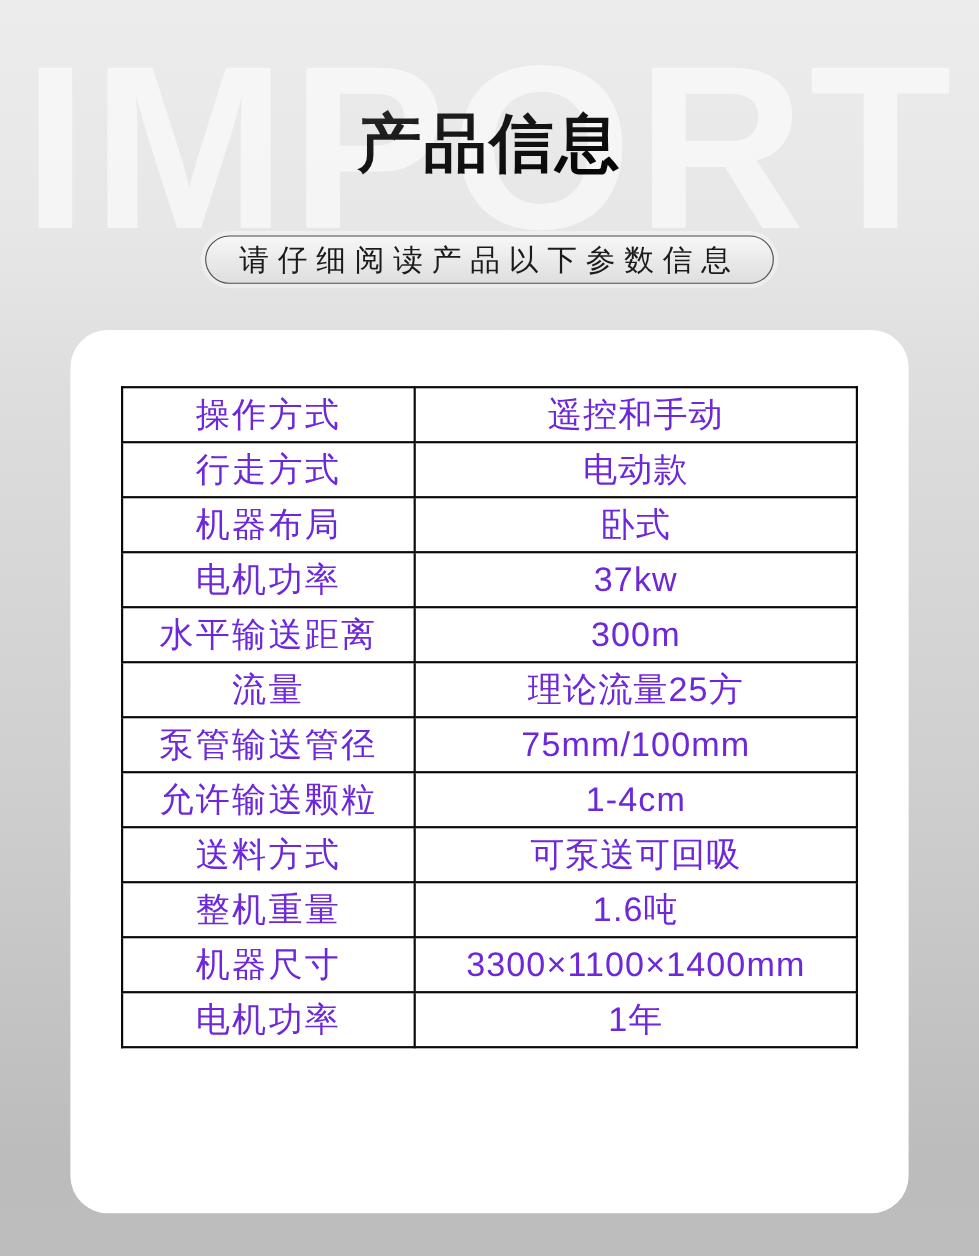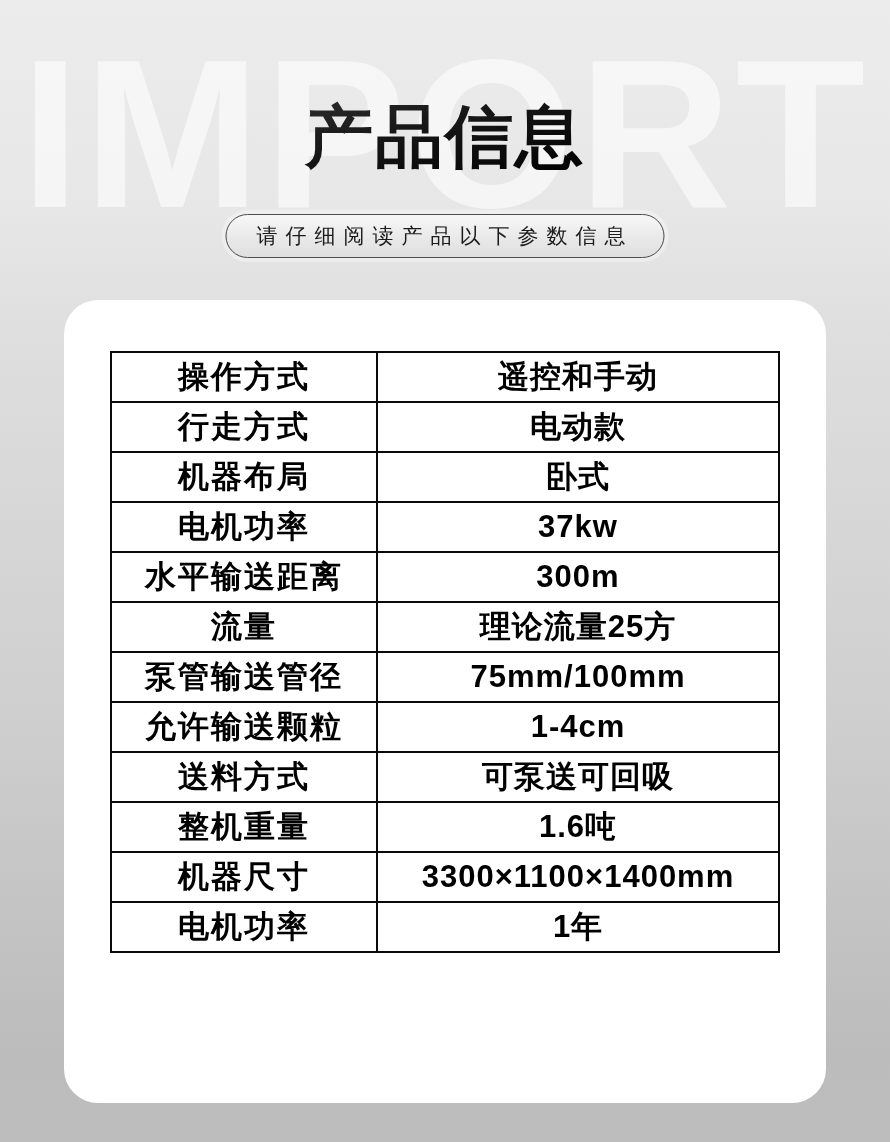--- a/index.html
+++ b/index.html
@@ -38,21 +38,21 @@
   }
 
   
   .title {
     position: absolute;
     top: 92px;
     left: 0;
     width: 100%;
     margin: 0;
     text-align: center;
-    font-size: 68px;
+    font-size: 58px;
     font-weight: 900;
     letter-spacing: 2px;
     color: #0d0d0d;
     background: linear-gradient(165deg, #4d4d4d 0%, #161616 45%, #000000 75%);
     -webkit-background-clip: text;
     background-clip: text;
     -webkit-text-fill-color: transparent;
     z-index: 2;
   }
 
@@ -66,21 +66,21 @@
     line-height: 42px;
     padding: 0 30px;
     border: 1px solid #4d4d4d;
     border-radius: 22px;
     background: linear-gradient(180deg, #f7f7f7 0%, #e9e9e9 55%, #dfdfdf 100%);
     box-shadow: 0 0 0 4px rgba(255, 255, 255, 0.35);
     white-space: nowrap;
     z-index: 2;
   }
   .subtitle-pill span {
-    font-size: 21px;
+    font-size: 27px;
     letter-spacing: 8px;
     color: #1b1b1b;
   }
 
   
   .card {
     position: absolute;
     top: 300px;
     left: 64px;
     width: 762px;
@@ -100,22 +100,22 @@
     border-collapse: collapse;
     table-layout: fixed;
   }
   .spec-table td {
     border: 2px solid #0a0a0a;
     height: 48px;
     padding: 0;
     text-align: center;
     vertical-align: middle;
     font-size: 31px;
-    font-weight: 700;
-    color: #000000;
+    font-weight: 400;
+    color: #6d28d9;
     white-space: nowrap;
     overflow: hidden;
   }
   .spec-table td.label-cell {
     width: 264px;
     letter-spacing: 2px;
   }
   .spec-table td.value-cell {
     letter-spacing: 1px;
   }

